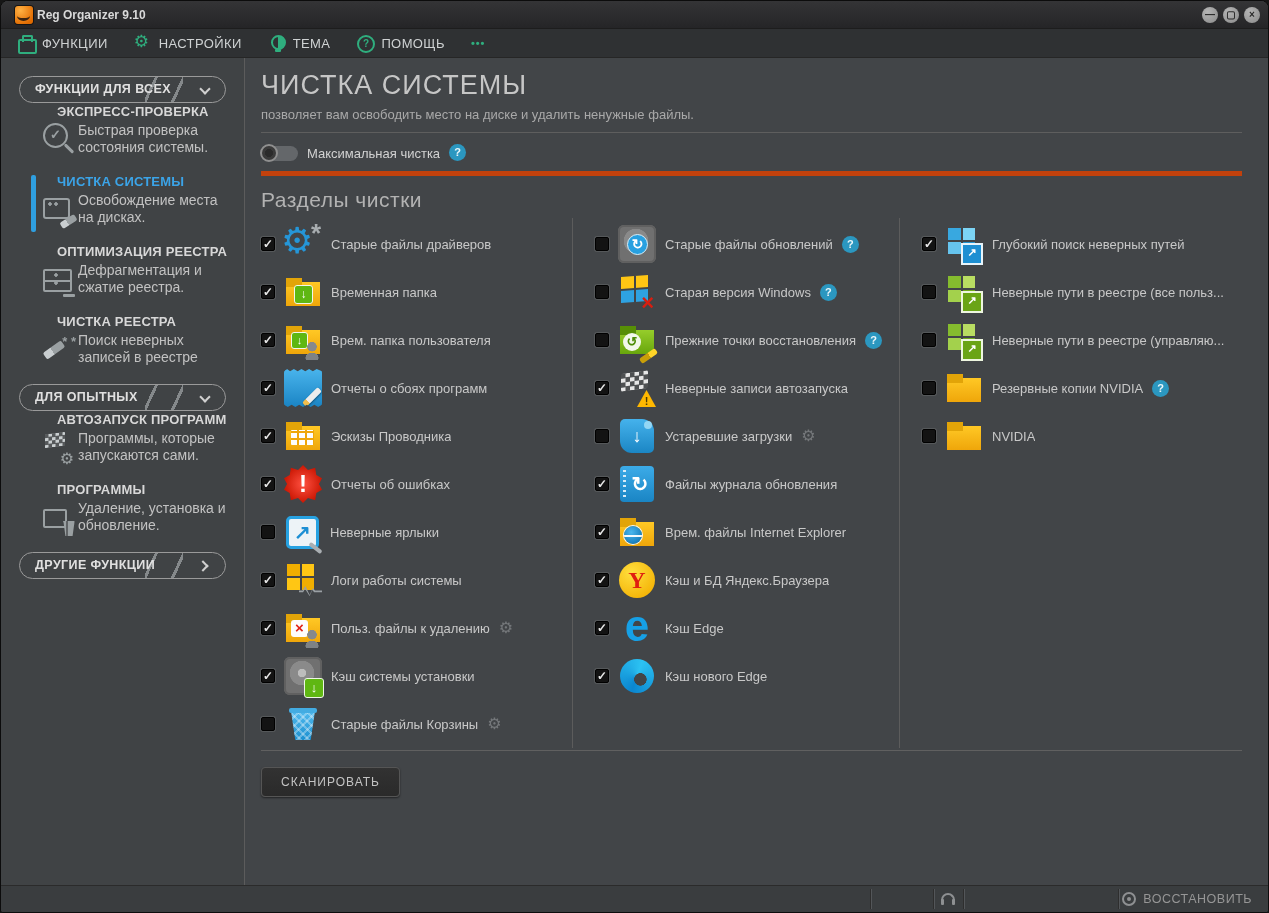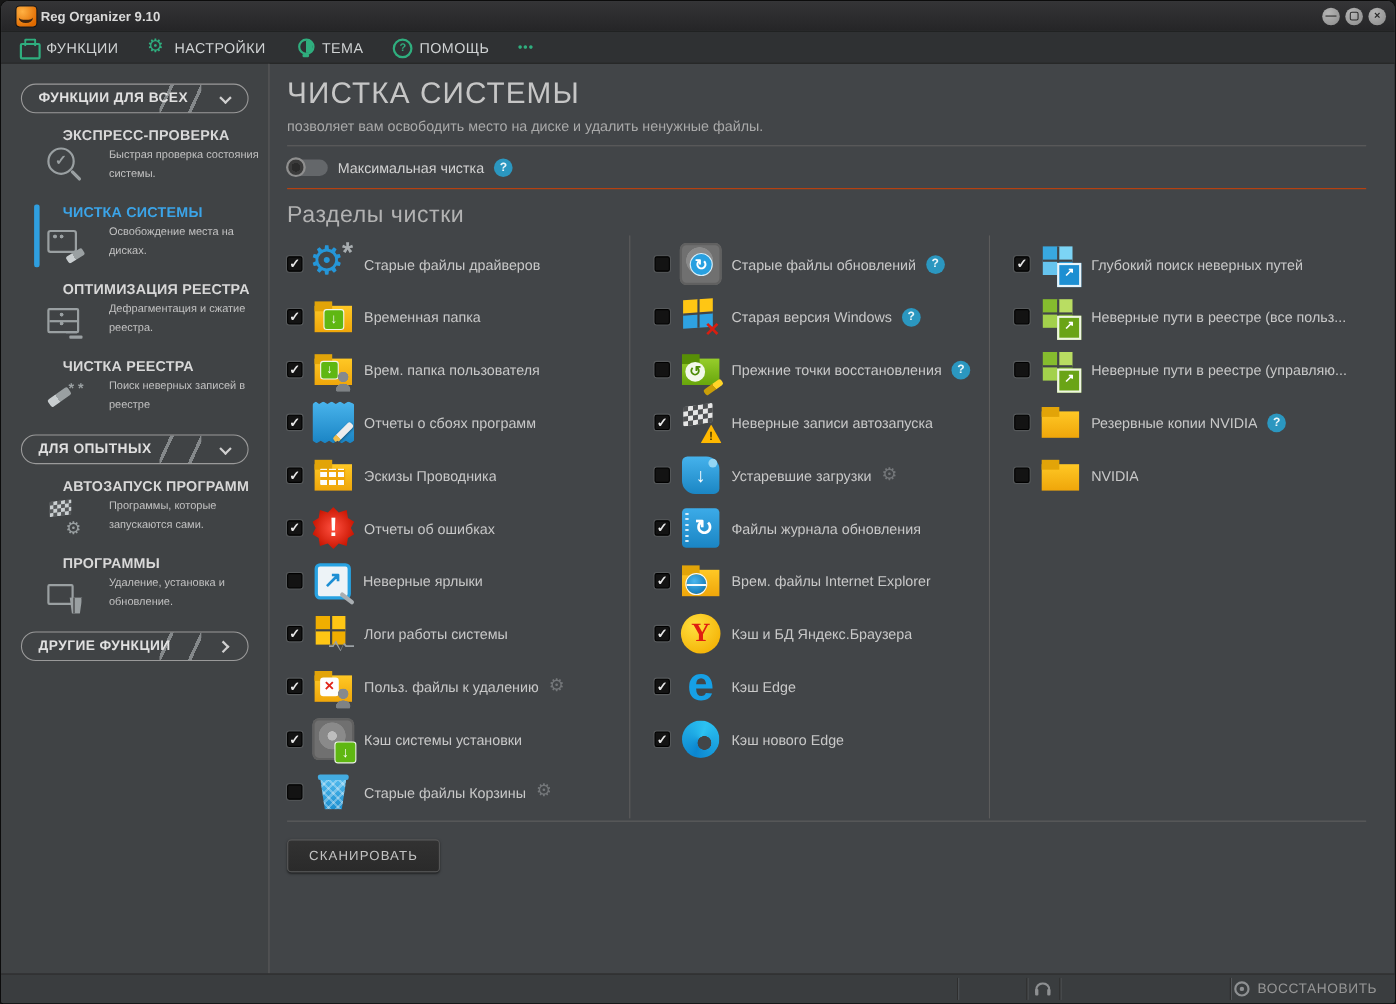--- a/index.html
+++ b/index.html
@@ -32,33 +32,33 @@
     border-radius:50%;background:linear-gradient(90deg,transparent 0 50%,#2fae7e 50%)}
   .mi-bulb::after{content:"";position:absolute;left:7px;bottom:0;width:6px;height:3px;background:#2fae7e;border-radius:1px}
   .mi-help::before{content:"?";position:absolute;left:1px;top:1px;width:14px;height:14px;border:2px solid #2fae7e;
     border-radius:50%;color:#2fae7e;font:bold 10px/13px "Liberation Sans",sans-serif;text-align:center}
   .mi-more::before{content:"•••";position:absolute;left:0;top:2px;color:#2fae7e;font:bold 11px/14px "Liberation Sans",sans-serif;letter-spacing:1px}
   
   .body{flex:1;display:flex;min-height:0}
   .sidebar{width:244px;flex:none;border-right:1px solid #5c5c5c;padding-top:18px;overflow:hidden;background:#404345}
   .main{flex:1;display:flex;flex-direction:column;min-width:0}
   
-  .sb-pill{position:relative;margin:0 18px 12px 18px;height:27px;border:1px solid #9a9a9a;border-radius:14px;
+  .sb-pill{position:relative;margin:0 18px 1px 18px;height:27px;border:1px solid #9a9a9a;border-radius:14px;
     color:#e0e0e0;font-size:12.5px;font-weight:bold;letter-spacing:.4px;line-height:25px;padding-left:15px;cursor:pointer;
     background:repeating-linear-gradient(115deg,transparent 0 11px,#85898b 11px 14px,transparent 14px 25px) right 42px center/38px 140% no-repeat}
   .sb-pill .chev{position:absolute;right:16px;top:8px;width:8px;height:8px;
     border-right:2px solid #d0d0d0;border-bottom:2px solid #d0d0d0;transform:rotate(45deg)}
   .sb-pill.right .chev{transform:rotate(-45deg);top:9px;right:18px}
   .sb-item{position:relative;padding:0 6px 16px 0;cursor:pointer}
   .sb-item.active::before{content:"";position:absolute;left:30px;top:1px;bottom:12px;width:5px;background:#2f9fe0;border-radius:2px}
   .sb-title{margin-left:56px;color:#d8d8d8;font-size:13px;font-weight:bold;letter-spacing:.2px}
   .sb-item.active .sb-title{color:#3ba4e8}
   .sb-row{display:flex;margin-top:3px}
   .si{width:36px;height:36px;position:relative;flex:none;margin-left:40px}
-  .sb-desc{margin-left:22px;color:#c2c2c2;font-size:10px;line-height:17px;width:150px}
+  .sb-desc{margin-left:1px;color:#c2c2c2;font-size:14px;line-height:17px;width:150px}
   
   .si-magnifier-check::before{content:"✓";position:absolute;left:2px;top:1px;width:21px;height:21px;border:2px solid #9aa0a2;
     border-radius:50%;color:#9aa0a2;font:bold 13px/20px "Liberation Sans",sans-serif;text-align:center}
   .si-magnifier-check::after{content:"";position:absolute;left:22px;top:25px;width:12px;height:3px;background:#9aa0a2;
     transform:rotate(45deg);border-radius:2px}
   .si-disk-brush::before{content:"";position:absolute;left:2px;top:6px;width:23px;height:17px;border:2px solid #9aa0a2;border-radius:3px;
     background:radial-gradient(circle at 5px 4px,#9aa0a2 0 1.5px,transparent 2px),radial-gradient(circle at 11px 4px,#9aa0a2 0 1.5px,transparent 2px)}
   .si-disk-brush::after,.si-footprints-brush::after{content:"";position:absolute;right:0;bottom:3px;width:17px;height:7px;
     background:linear-gradient(90deg,#c9ced0 0 7px,#9aa0a2 7px);transform:rotate(-32deg);border-radius:2px}
   .si-footprints-brush::before{content:"";position:absolute;left:3px;top:3px;width:22px;height:22px;background:
@@ -79,21 +79,21 @@
     background:repeating-conic-gradient(#c9ced0 0 25%,#55585a 0 50%) 0 0/7px 7px;transform:skewY(-7deg);border-radius:1px}
   .si-flag-gear::after{content:"⚙";position:absolute;right:3px;bottom:-1px;color:#9aa0a2;font-size:16px;line-height:16px}
   .si-box-trash::before{content:"";position:absolute;left:2px;top:9px;width:20px;height:15px;border:2px solid #9aa0a2;border-radius:2px}
   .si-box-trash::after{content:"";position:absolute;right:2px;bottom:0;width:12px;height:15px;background:
     repeating-linear-gradient(90deg,transparent 0 3px,#606365 3px 5px,transparent 5px 8px),#9aa0a2;
     clip-path:polygon(5% 12%,95% 12%,100% 0,0 0,5% 12%,20% 100%,80% 100%,95% 12%)}
   
   .mhead{padding:12px 26px 0 16px;flex:none}
   .mtitle{color:#c6c6c6;font-size:27px;font-weight:300;letter-spacing:1px}
   .msub{color:#a9a9a9;font-size:13px;margin-top:6px;padding-bottom:10px;border-bottom:1px solid #5e5e5e}
-  .togglerow{display:flex;align-items:center;gap:9px;padding:11px 0 10px 0;border-bottom:1px solid #c2410c}
+  .togglerow{display:flex;align-items:flex-end;gap:9px;padding:11px 0 10px 0;border-bottom:5px solid #c2410c}
   .toggle{position:relative;width:37px;height:15px;border-radius:8px;background:#64676a;flex:none;cursor:pointer}
   .toggle .knob{position:absolute;left:-1px;top:-2px;width:18px;height:18px;border-radius:50%;
     background:radial-gradient(circle,#2b2b2b 0 4px,#3a3a3a 4px);border:2px solid #8f8f8f}
   .tlabel{color:#d2d2d2;font-size:13px}
   .helpdot{width:17px;height:17px;border-radius:50%;background:#2b97c0;color:#eaf6fa;
     font:bold 11px/17px "Liberation Sans",sans-serif;text-align:center;flex:none;cursor:pointer}
   .secttitle{color:#b2b2b2;font-size:21px;font-weight:300;letter-spacing:.5px;padding:12px 0 2px 0}
   
   .cols{display:flex;padding:4px 26px 0 16px;flex:none}
   .col{padding-top:2px}

